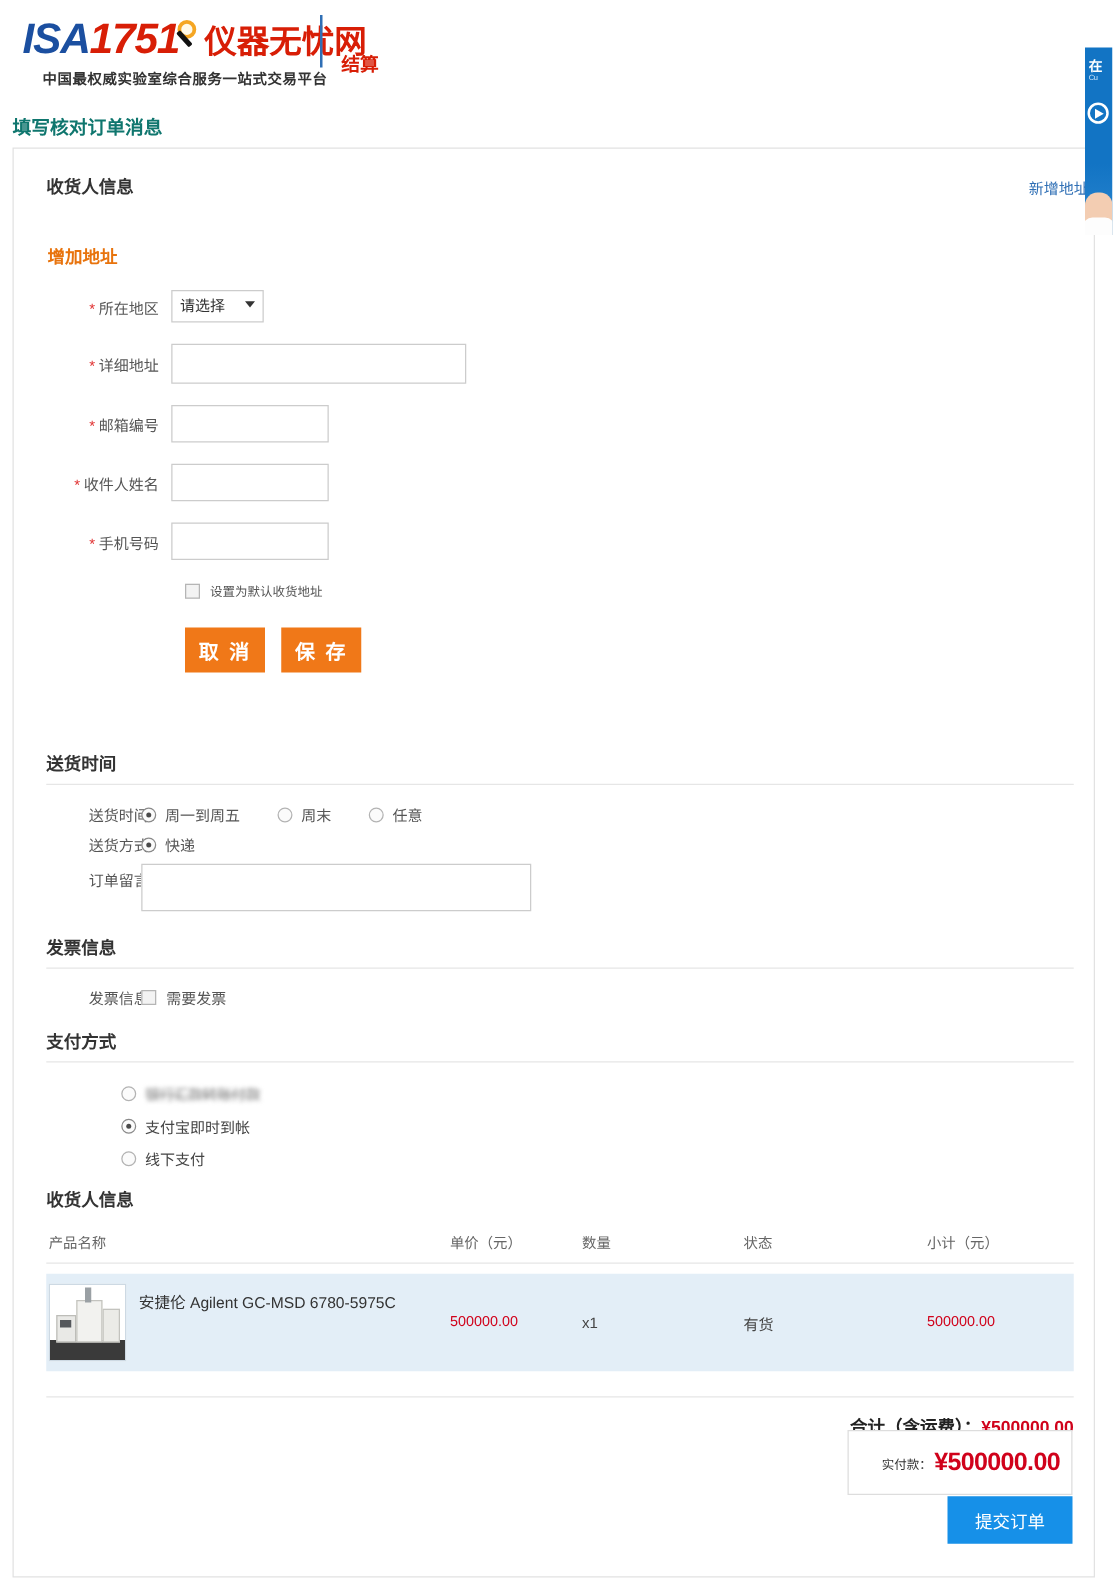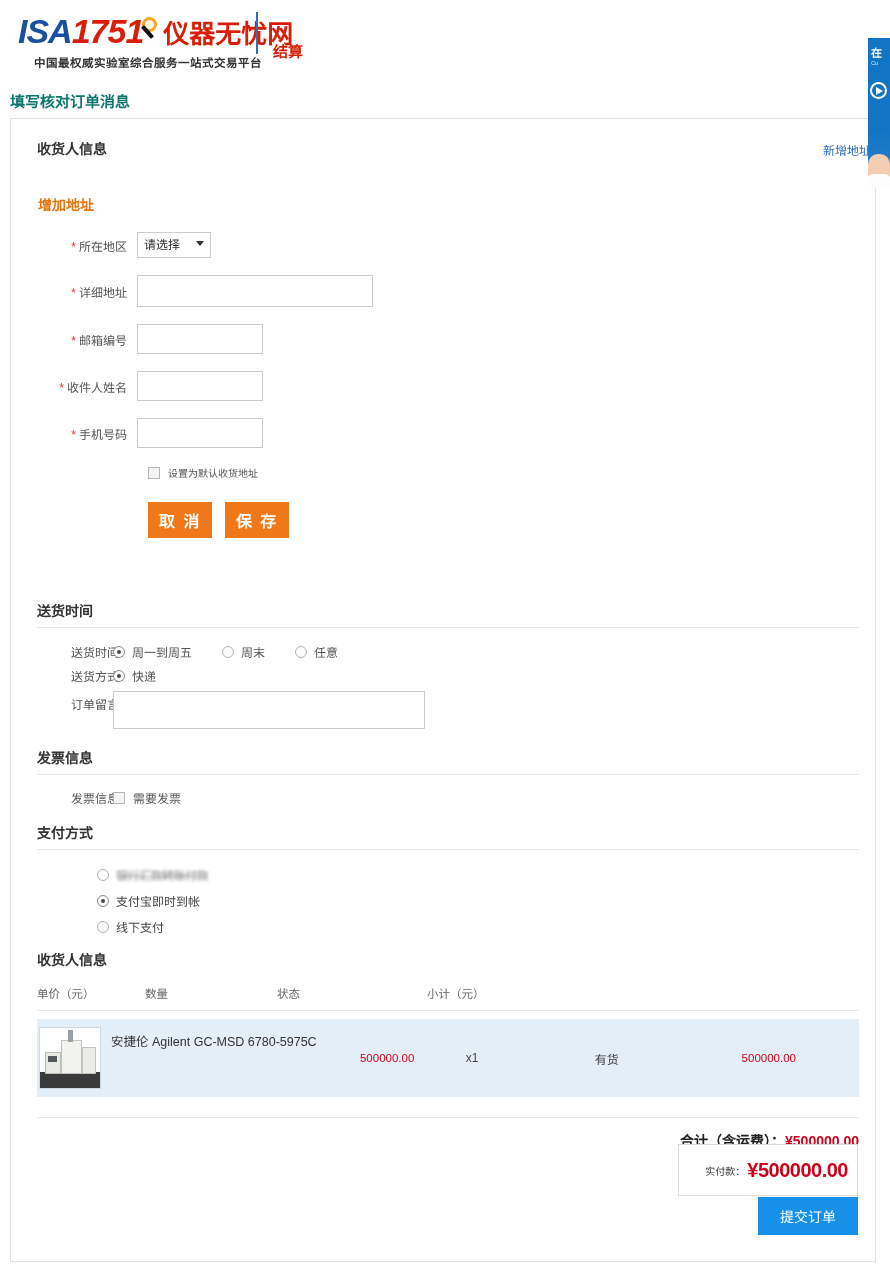--- a/index.html
+++ b/index.html
@@ -366,20 +366,21 @@
           <span class="radio"></span>
           <span>线下支付</span>
         </div>
       </div>
     </div>
 
     <div class="tbl" style="margin-top:14px;">
       <div class="sec-title">收货人信息</div>
 
       <div class="tbl-head">
+        <div class="c-name">产品名称</div>
         <div class="c-price">单价（元）</div>
         <div class="c-qty">数量</div>
         <div class="c-status">状态</div>
         <div class="c-sub">小计（元）</div>
       </div>
 
       <div class="tbl-row">
         <div class="prod-cell">
           <div class="prod-thumb">
             <span class="floor"></span>

